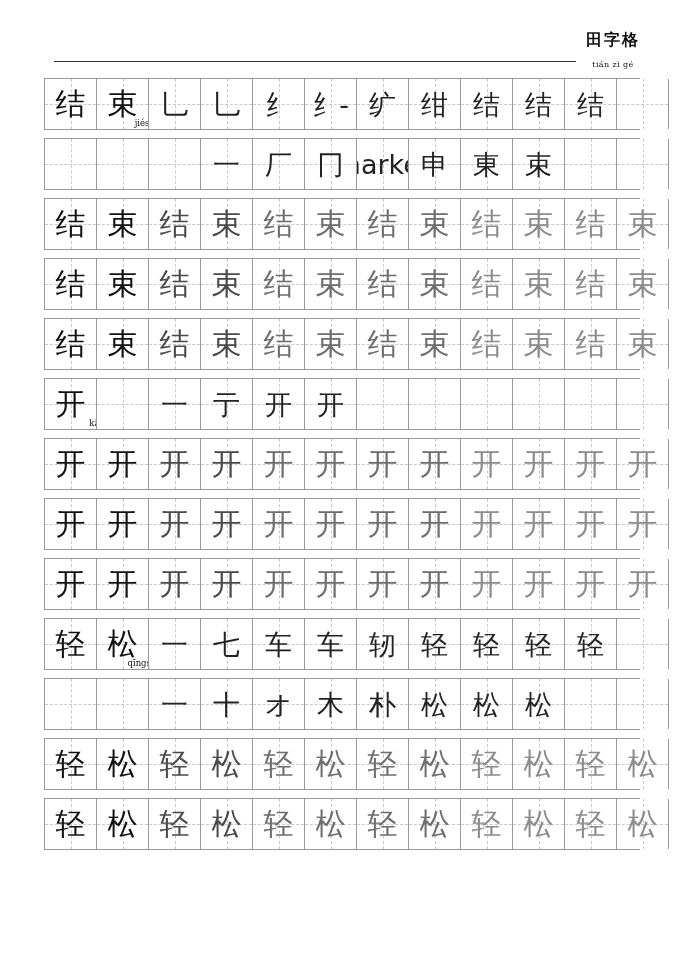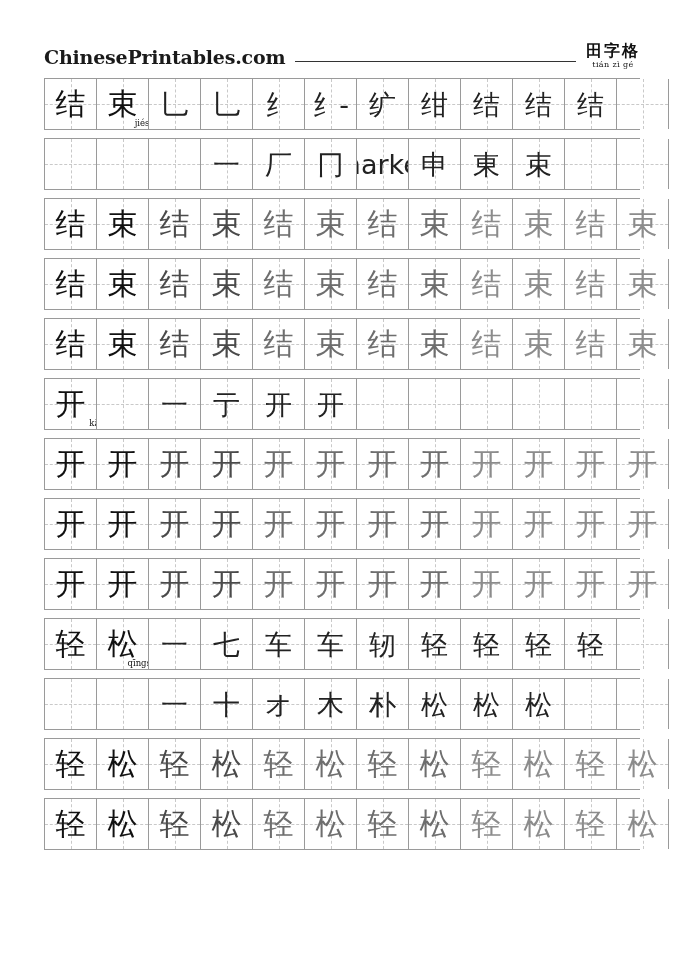--- a/index.html
+++ b/index.html
@@ -54,21 +54,21 @@
     font-family: "DejaVu Sans", sans-serif;
     font-weight: bold;
     font-size: 16px;
     letter-spacing: 2px;
     line-height: 1.1;
   }
   .title-py {
     font-family: "DejaVu Serif", serif;
     font-size: 8px;
     letter-spacing: 0.4px;
-    margin-top: 0;
+    margin-top: 11px;
     text-align: center;
   }
 
   
   .row {
     display: flex;
     border: 1px solid #9a9a9a;
     border-right: none;
     margin-bottom: 8px;
     background: #fff;
@@ -134,21 +134,20 @@
     left: 100%;
     transform: translateX(-52%);
   }
 </style>
 </head>
 <body>
 
 <div class="page">
 
   <div class="header">
-    <div class="brand">ChinesePrintables.com</div>
     <div class="rule"></div>
     <div class="title-block">
       <div class="title-cn">田字格</div>
       <div class="title-py">tián zì gé</div>
     </div>
   </div>
 
   <div id="grid-container">
       <div class="row">
         <div class="cell">

